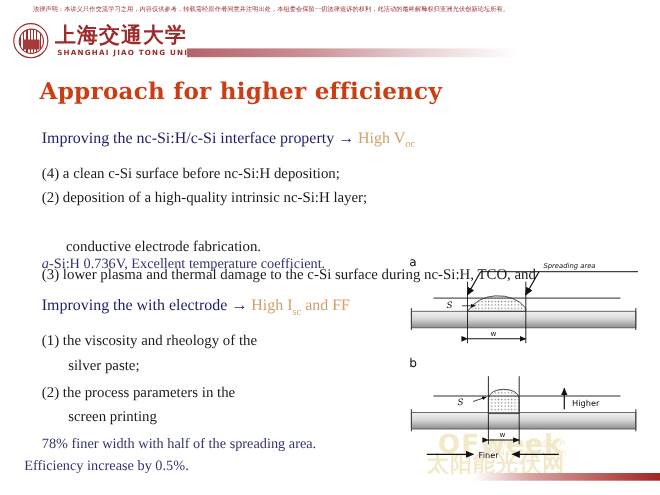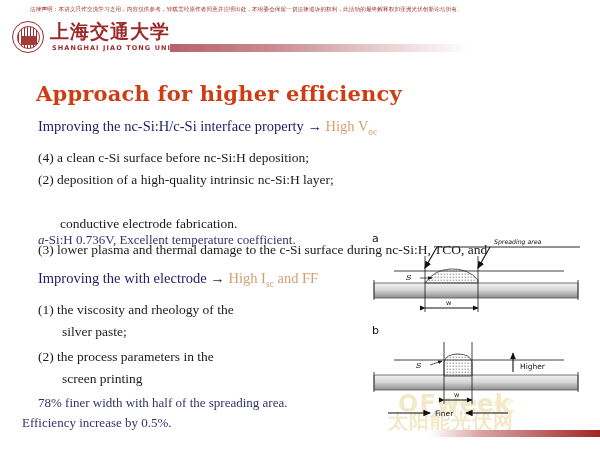--- a/index.html
+++ b/index.html
@@ -39,21 +39,21 @@
     position:absolute;left:44px;top:24px;font-family:"DejaVu Sans",sans-serif;
     font-size:6.5px;font-weight:bold;color:#9c2b2b;letter-spacing:1.1px;
     white-space:nowrap;
   }
   .header-bar{
     position:absolute;left:170px;top:44px;width:300px;height:8px;
     background:linear-gradient(90deg,#b4636b 0%,#c98d92 35%,#e7cfd1 70%,#ffffff 100%);
   }
   
   .slide-title{
-    position:absolute;left:36px;top:81px;
+    position:absolute;left:36px;top:70px;
     font-family:"DejaVu Serif", serif;font-weight:bold;font-size:21px;
     color:#cc3d14;letter-spacing:.2px;white-space:nowrap;
   }
   
   .nav-head{
     position:absolute;font-size:14.5px;color:#1d1d66;white-space:nowrap;
   }
   .nav-head .hi{color:#d2a070;}
   .nav-head .hi sub{font-size:9.5px;margin-top:44px;}
   .listline{

